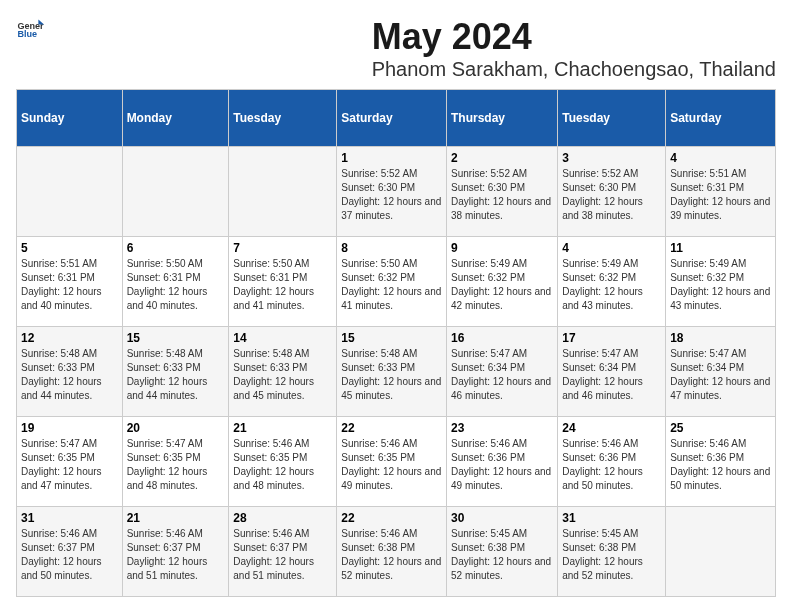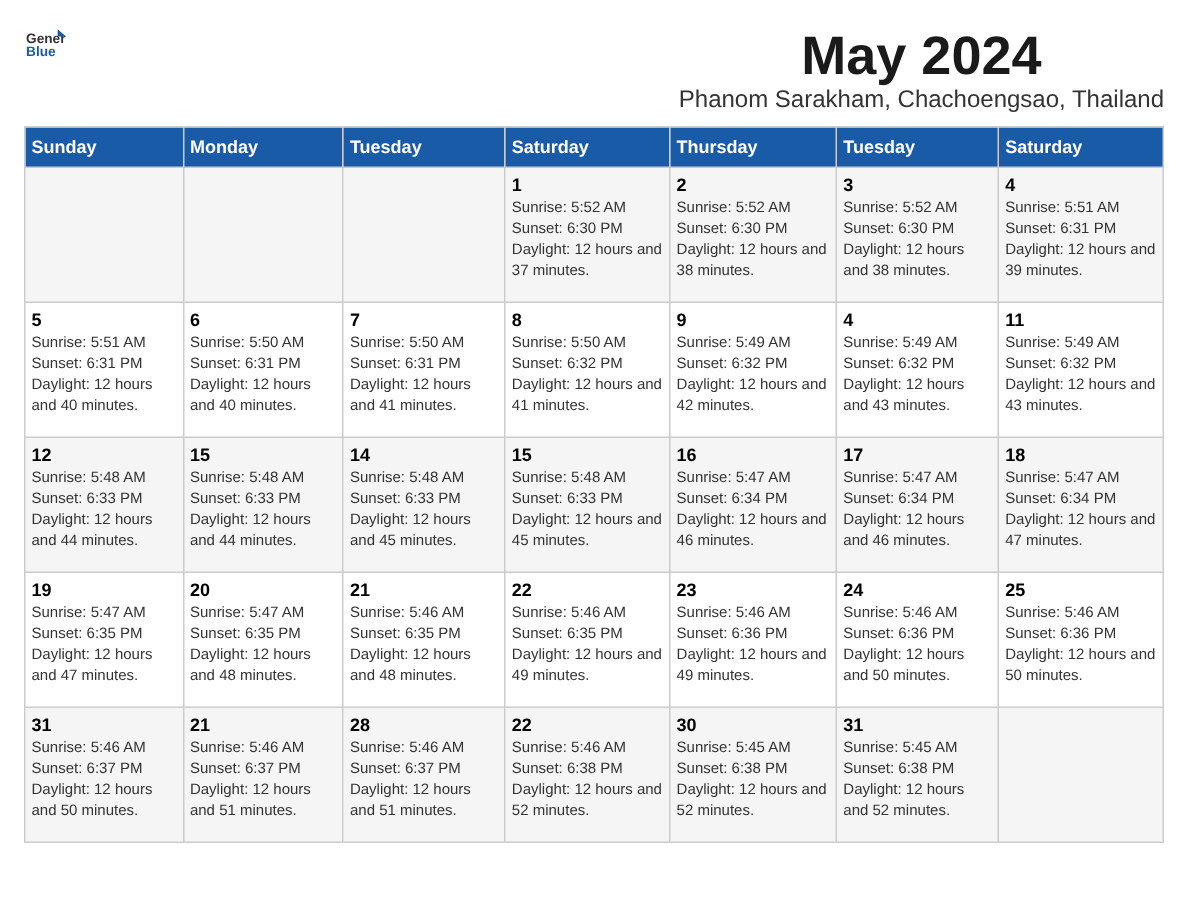--- a/index.html
+++ b/index.html
@@ -19,40 +19,40 @@
     .logo {
       display: flex;
       align-items: center;
       gap: 4px;
     }
     .logo-icon {
       width: 28px;
       height: 28px;
     }
     .title-area {
-      text-align: center;
+      text-align: left;
     }
     .main-title {
       font-size: 36px;
       font-weight: bold;
       color: #1a1a1a;
     }
     .subtitle {
-      font-size: 16px;
+      font-size: 20px;
       color: #333;
     }
     table {
       width: 100%;
       border-collapse: collapse;
       font-size: 11px;
     }
     thead tr th {
       background-color: #1a5ba8;
       color: #fff;
-      padding: 6px 4px;
+      padding: 21px 4px;
       text-align: left;
       font-size: 12px;
       border: 1px solid #ccc;
     }
     tbody tr td {
       border: 1px solid #ccc;
       vertical-align: top;
       padding: 4px;
       min-height: 80px;
       height: 90px;

